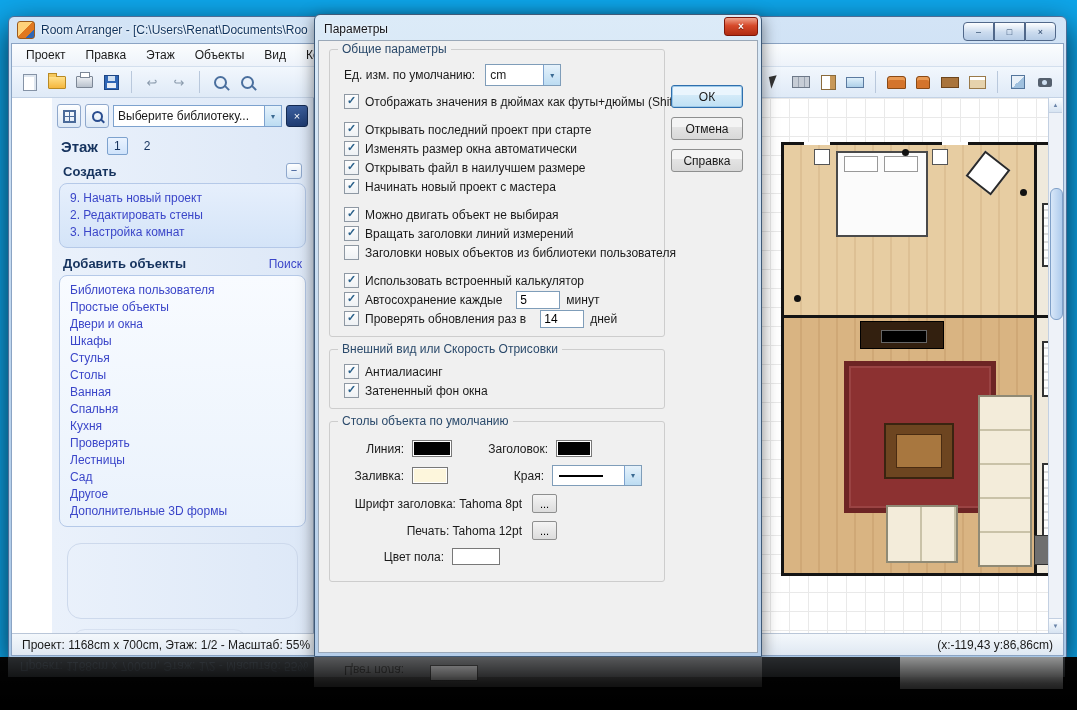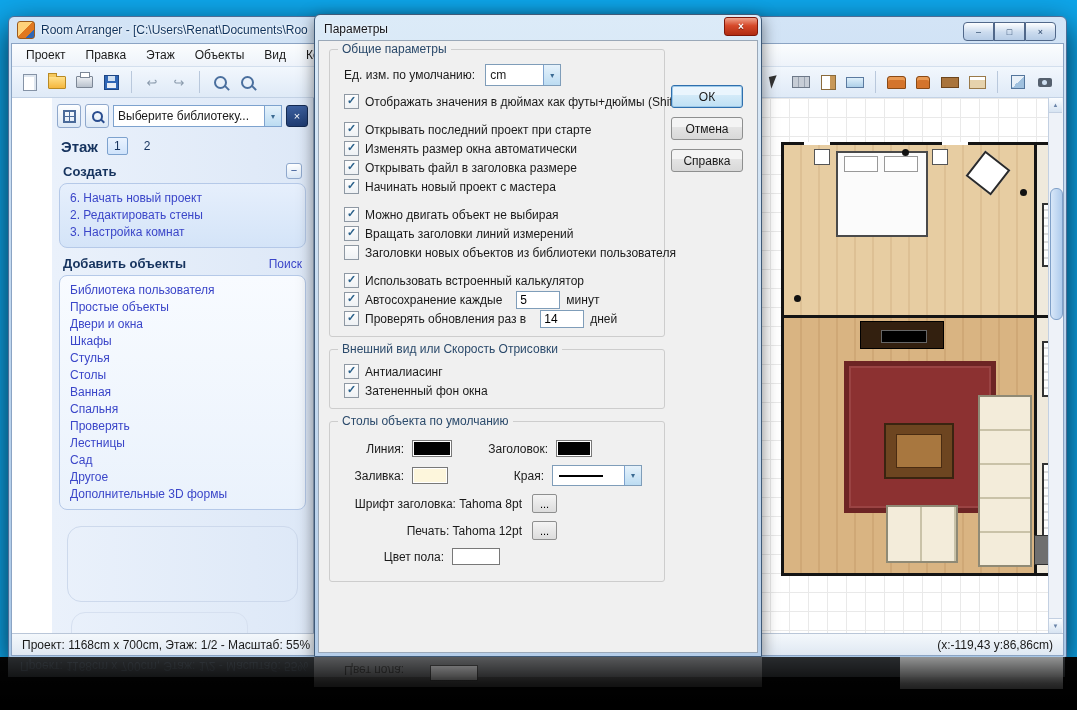--- a/index.html
+++ b/index.html
@@ -307,38 +307,39 @@
             <span class="floor-label">Этаж</span>
             <span class="floor-tab active">1</span>
             <span class="floor-tab">2</span>
           </div>
 
           <div class="sec-head">
             <span class="sec-title">Создать</span>
             <span class="collapse-btn">−</span>
           </div>
           <div class="panel blue">
-            <a class="sb-link">6. Начать новый проект</a>
+            <a class="sb-link">9. Начать новый проект</a>
             <a class="sb-link">2. Редактировать стены</a>
             <a class="sb-link">3. Настройка комнат</a>
           </div>
 
           <div class="sec-head">
             <span class="sec-title">Добавить объекты</span>
             <a class="search-link">Поиск</a>
           </div>
           <div class="panel white">
             <a class="sb-link">Библиотека пользователя</a>
             <a class="sb-link">Простые объекты</a>
             <a class="sb-link">Двери и окна</a>
             <a class="sb-link">Шкафы</a>
             <a class="sb-link">Стулья</a>
             <a class="sb-link">Столы</a>
             <a class="sb-link">Ванная</a>
             <a class="sb-link">Спальня</a>
+            <a class="sb-link">Кухня</a>
             <a class="sb-link">Проверять</a>
             <a class="sb-link">Лестницы</a>
             <a class="sb-link">Сад</a>
             <a class="sb-link">Другое</a>
             <a class="sb-link">Дополнительные 3D формы</a>
           </div>
           <div class="ghost1"></div>
           <div class="ghost2"></div>
         </div>
 
@@ -423,21 +424,21 @@
         <div class="cb-row mt">
           <span class="cb checked"></span>
           <span class="cb-label">Открывать последний проект при старте</span>
         </div>
         <div class="cb-row">
           <span class="cb checked"></span>
           <span class="cb-label">Изменять размер окна автоматически</span>
         </div>
         <div class="cb-row">
           <span class="cb checked"></span>
-          <span class="cb-label">Открывать файл в заголовка размере</span>
+          <span class="cb-label">Открывать файл в наилучшем размере</span>
         </div>
         <div class="cb-row">
           <span class="cb checked"></span>
           <span class="cb-label">Начинать новый проект с мастера</span>
         </div>
         <div class="cb-row mt">
           <span class="cb checked"></span>
           <span class="cb-label">Можно двигать объект не выбирая</span>
         </div>
         <div class="cb-row">

